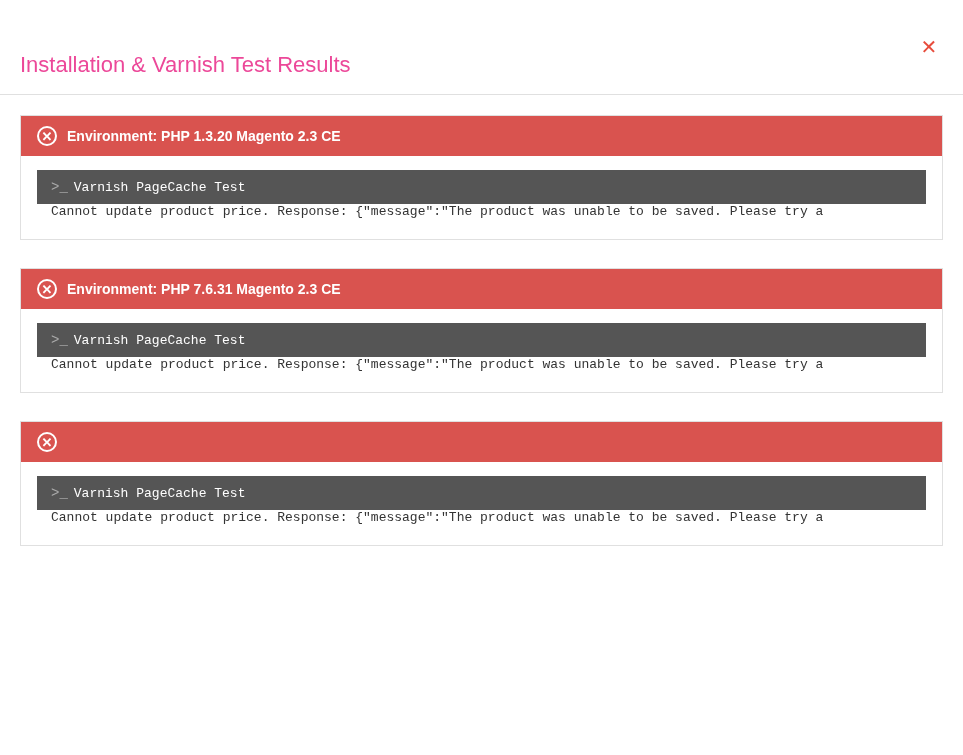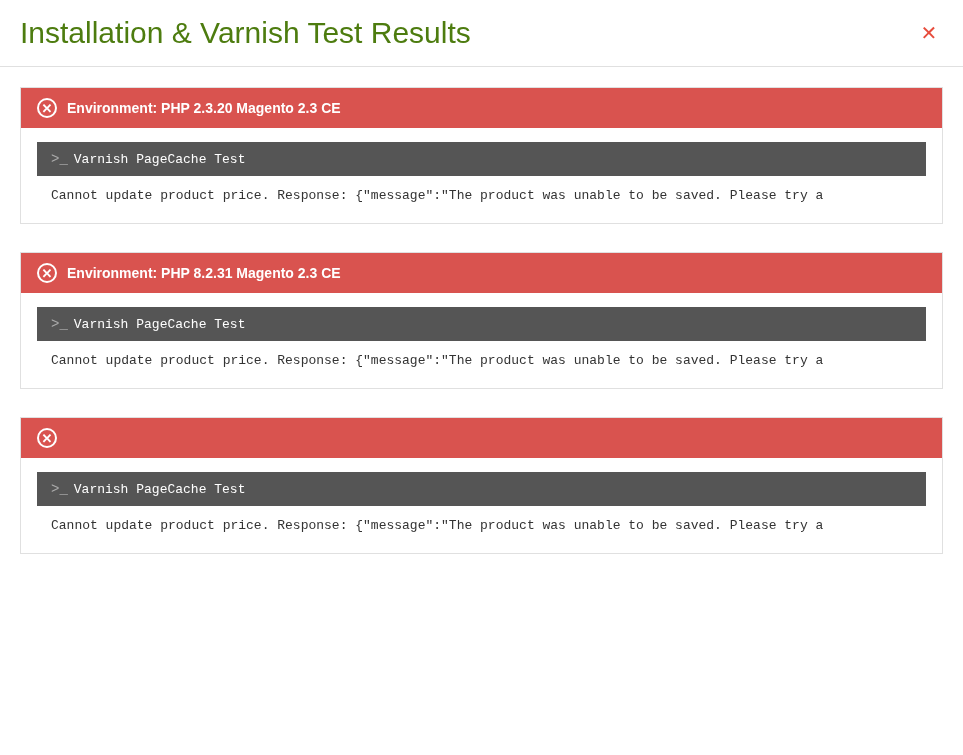--- a/index.html
+++ b/index.html
@@ -22,23 +22,24 @@
     .modal-header {
       display: flex;
       align-items: center;
       justify-content: space-between;
       padding: 16px 20px 16px 20px;
       border-bottom: 1px solid #e0e0e0;
       flex-shrink: 0;
     }
 
     .modal-title {
-      font-size: 30px;
+      font-size: 22px;
       font-weight: 400;
-      color: #4d7c0f;
+      color: #ec4899;
+      margin-top: 36px;
     }
 
     .close-btn {
       width: 28px;
       height: 28px;
       cursor: pointer;
       display: flex;
       align-items: center;
       justify-content: center;
       color: #e74c3c;
@@ -117,21 +118,21 @@
       margin-bottom: 0;
     }
 
     .terminal-prompt {
       color: #aaa;
       font-size: 14px;
     }
 
     .test-output {
       background: #fff;
-      padding: 12px 14px 6px 14px;
+      padding: 0 14px 6px 14px;
       font-family: 'Courier New', monospace;
       font-size: 13px;
       color: #333;
       white-space: nowrap;
       overflow-x: auto;
     }
 
     .test-output::-webkit-scrollbar {
       height: 8px;
     }
@@ -149,34 +150,34 @@
 <div class="modal">
   <div class="modal-header">
     <span class="modal-title">Installation &amp; Varnish Test Results</span>
     <button class="close-btn">✕</button>
   </div>
   <div class="modal-body" id="env-container">
 
   <div class="env-block">
       <div class="env-header">
         <span class="error-icon">✕</span>
-        <span>Environment: PHP 2.3.20 Magento 2.3 CE</span>
+        <span>Environment: PHP 1.3.20 Magento 2.3 CE</span>
       </div>
       <div class="env-body">
         <div class="test-header">
           <span class="terminal-prompt">&gt;_</span>
           <span>Varnish PageCache Test</span>
         </div>
         <div class="test-output">Cannot update product price. Response: {"message":"The product was unable to be saved. Please try a</div>
       </div>
     </div>
       <div class="env-block">
       <div class="env-header">
         <span class="error-icon">✕</span>
-        <span>Environment: PHP 8.2.31 Magento 2.3 CE</span>
+        <span>Environment: PHP 7.6.31 Magento 2.3 CE</span>
       </div>
       <div class="env-body">
         <div class="test-header">
           <span class="terminal-prompt">&gt;_</span>
           <span>Varnish PageCache Test</span>
         </div>
         <div class="test-output">Cannot update product price. Response: {"message":"The product was unable to be saved. Please try a</div>
       </div>
     </div>
       <div class="env-block">

